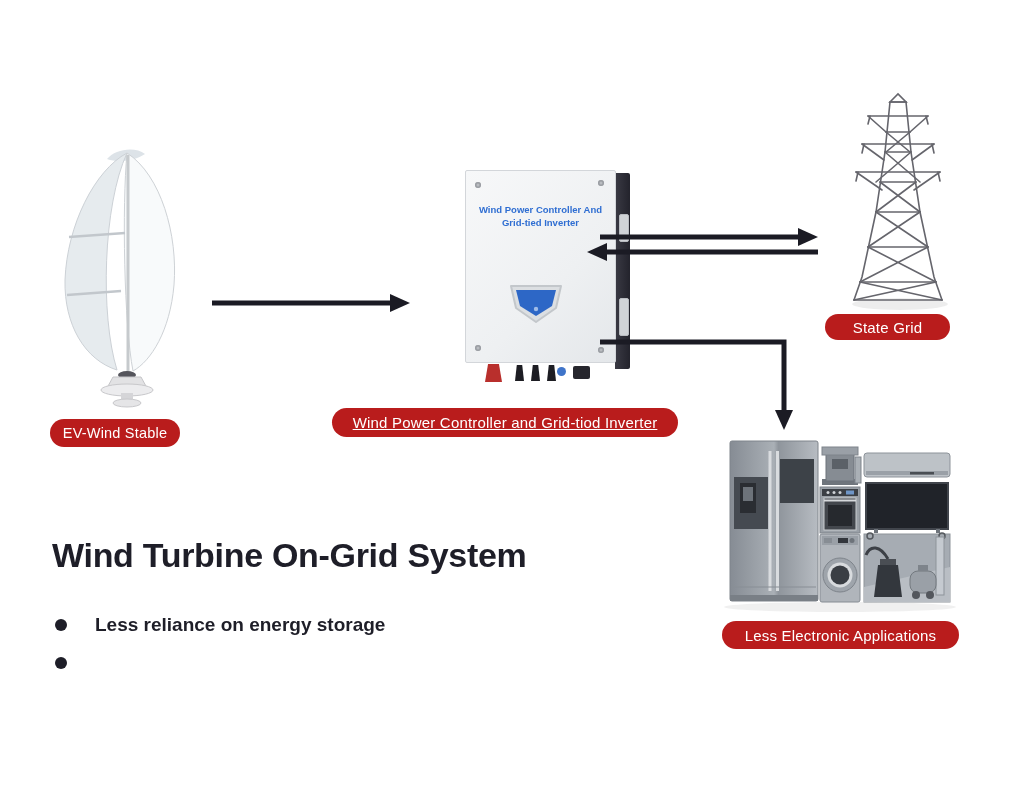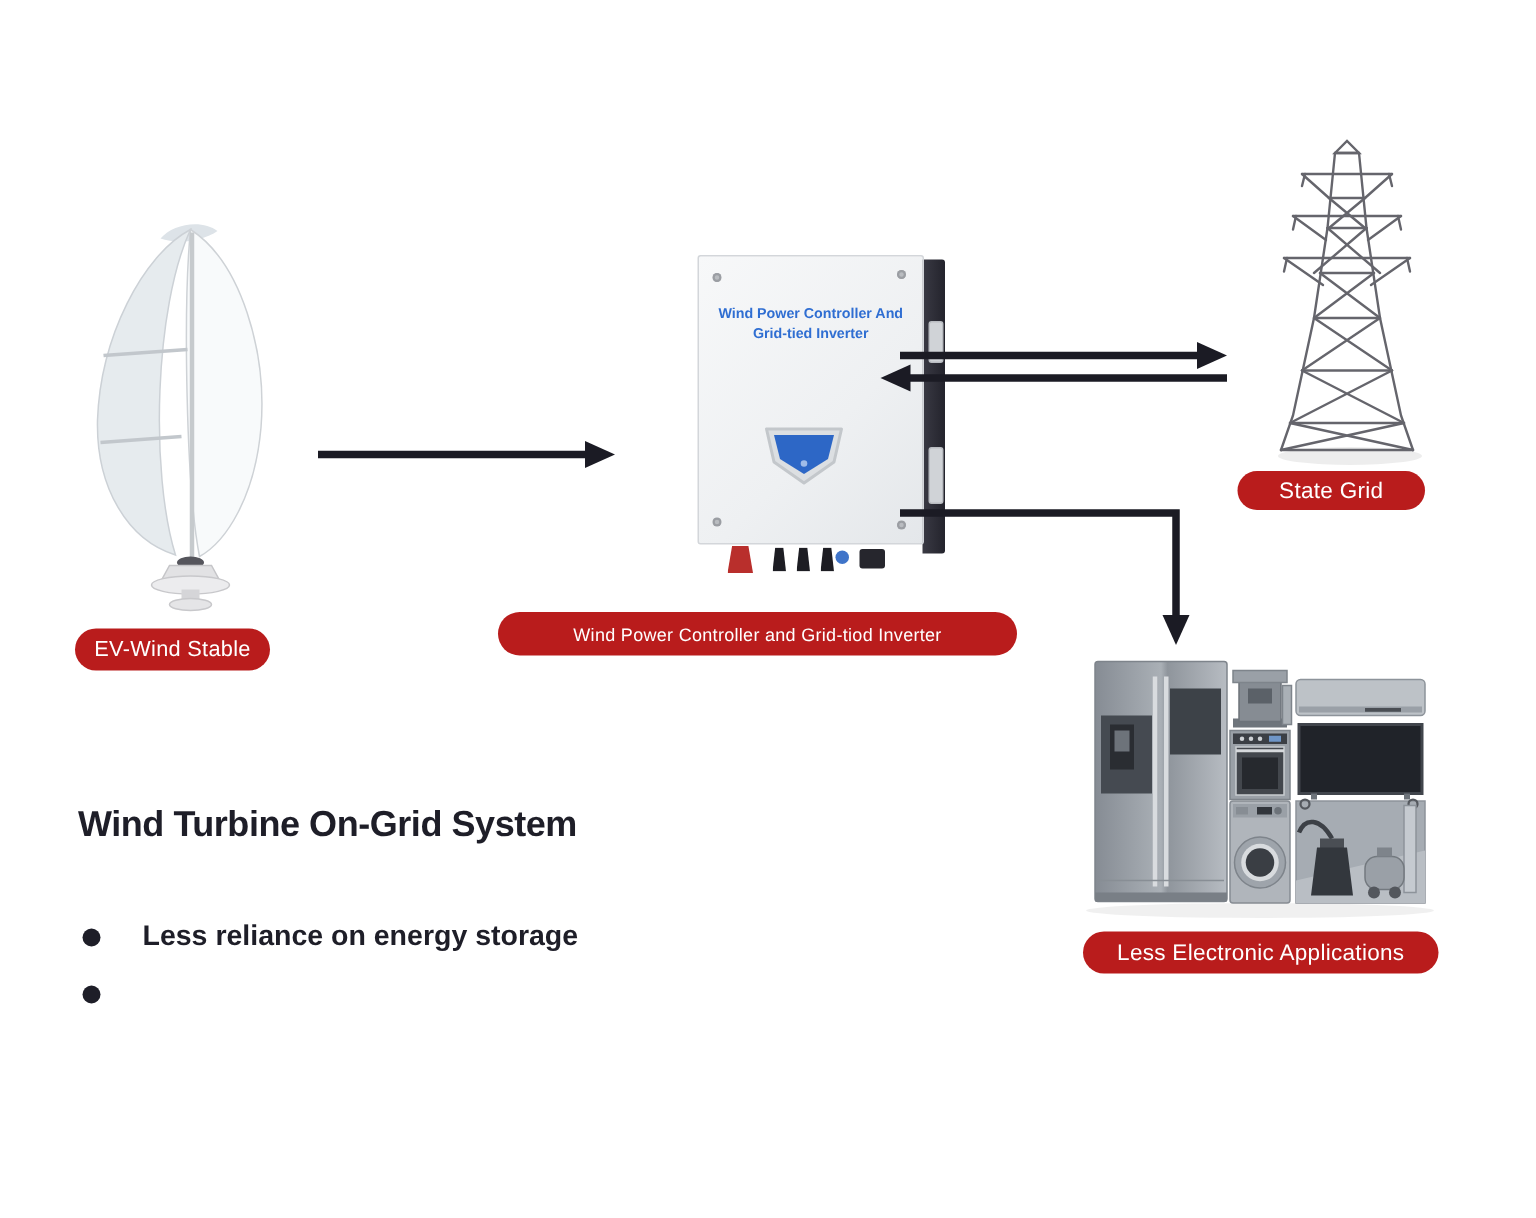--- a/index.html
+++ b/index.html
@@ -13,28 +13,28 @@
     position:absolute;
     background:#b91c1c;
     color:#ffffff;
     border-radius:999px;
     display:flex; align-items:center; justify-content:center;
     white-space:nowrap;
     font-weight:400;
     letter-spacing:.2px;
   }
   .pill-turbine  { left:50px;  top:419px; width:130px; height:28px; font-size:14.5px; }
-  .pill-inverter { left:332px; top:408px; width:346px; height:29px; font-size:12px; }
+  .pill-inverter { left:332px; top:408px; width:346px; height:29px; font-size:15px;text-decoration:underline; }
   .pill-grid     { left:825px; top:314px; width:125px; height:26px; font-size:15px; }
   .pill-home     { left:722px; top:621px; width:237px; height:28px; font-size:15px; }
 
   
   .headline {
     position:absolute; left:52px; top:536px;
-    font-size:24px; font-weight:700; color:#1e1e28; letter-spacing:-.3px;
+    font-size:34px; font-weight:700; color:#1e1e28; letter-spacing:-.3px;
   }
   .bullets { position:absolute; left:55px; top:606px; list-style:none; }
   .bullets li {
     display:flex; align-items:center; gap:28px;
     height:38px; font-size:19px; font-weight:700; color:#1e1e28;
   }
   .bullet-dot { width:12px; height:12px; border-radius:50%; background:#1e1e28; flex:0 0 auto; }
 
   
   .device { left:430px; top:170px; width:166px; height:226px;margin-left:35px; }

